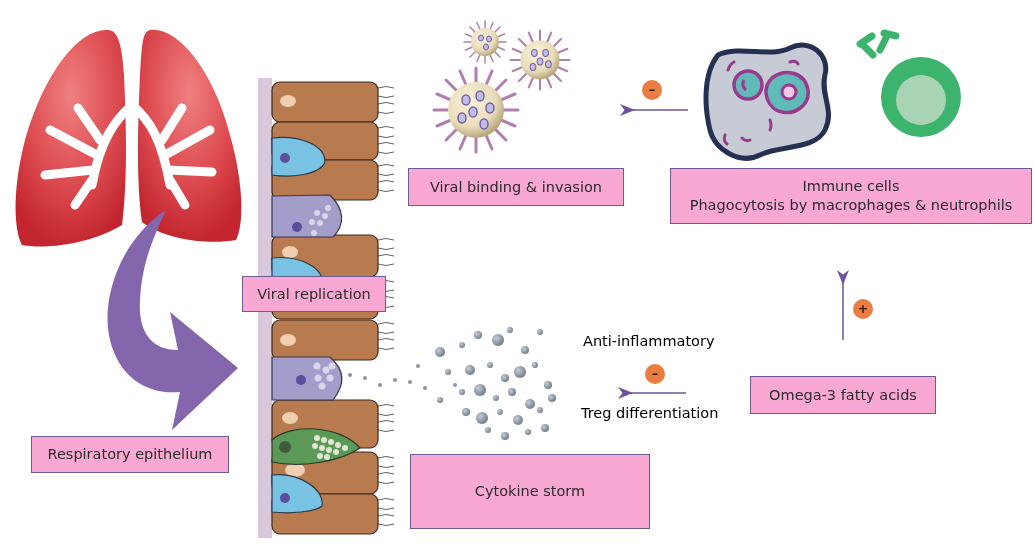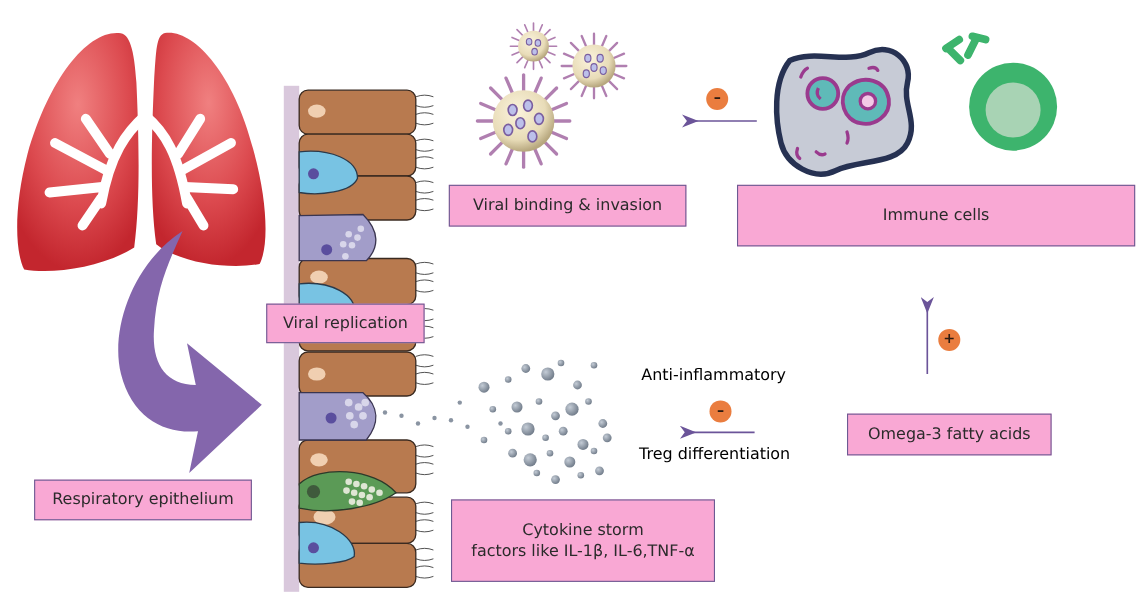--- a/index.html
+++ b/index.html
@@ -296,23 +296,23 @@
   <span>Respiratory epithelium</span>
 </div>
 <div class="label-box" style="left:242px; top:276px; width:144px; height:36px;">
   <span>Viral replication</span>
 </div>
 <div class="label-box" style="left:408px; top:168px; width:216px; height:38px;">
   <span>Viral binding &amp; invasion</span>
 </div>
 <div class="label-box" style="left:670px; top:168px; width:362px; height:56px;">
   <span>Immune cells</span>
+  <span>Phagocytosis by macrophages &amp; neutrophils</span>
 </div>
 <div class="label-box" style="left:410px; top:454px; width:240px; height:75px;">
   <span>Cytokine storm</span>
-  <span>factors like IL-1β, IL-6,TNF-α</span>
-</div>
-<div class="label-box" style="left:750px; top:376px; width:186px; height:38px;margin-left:20px;">
+</div>
+<div class="label-box" style="left:750px; top:376px; width:186px; height:38px;">
   <span>Omega-3 fatty acids</span>
 </div>
 
 <div class="free-text" style="left:583px; top:333px;">Anti-inflammatory</div>
 <div class="free-text" style="left:581px; top:405px;">Treg differentiation</div>
 
 </body></html>

